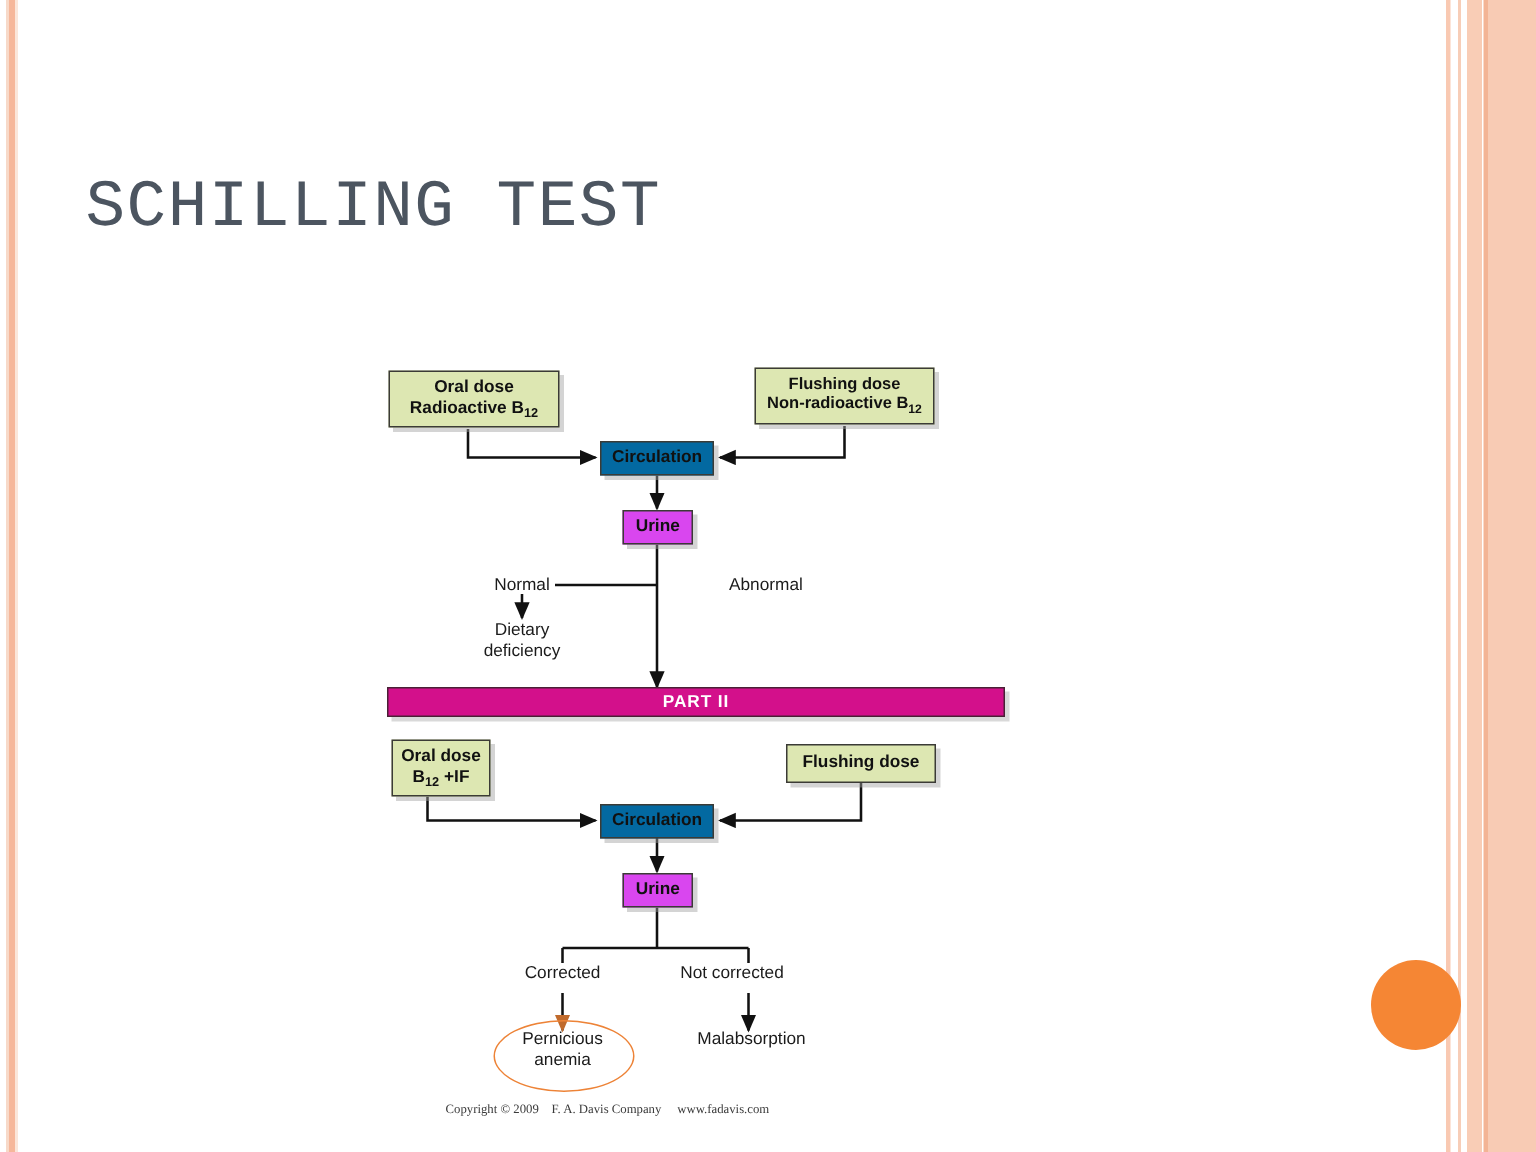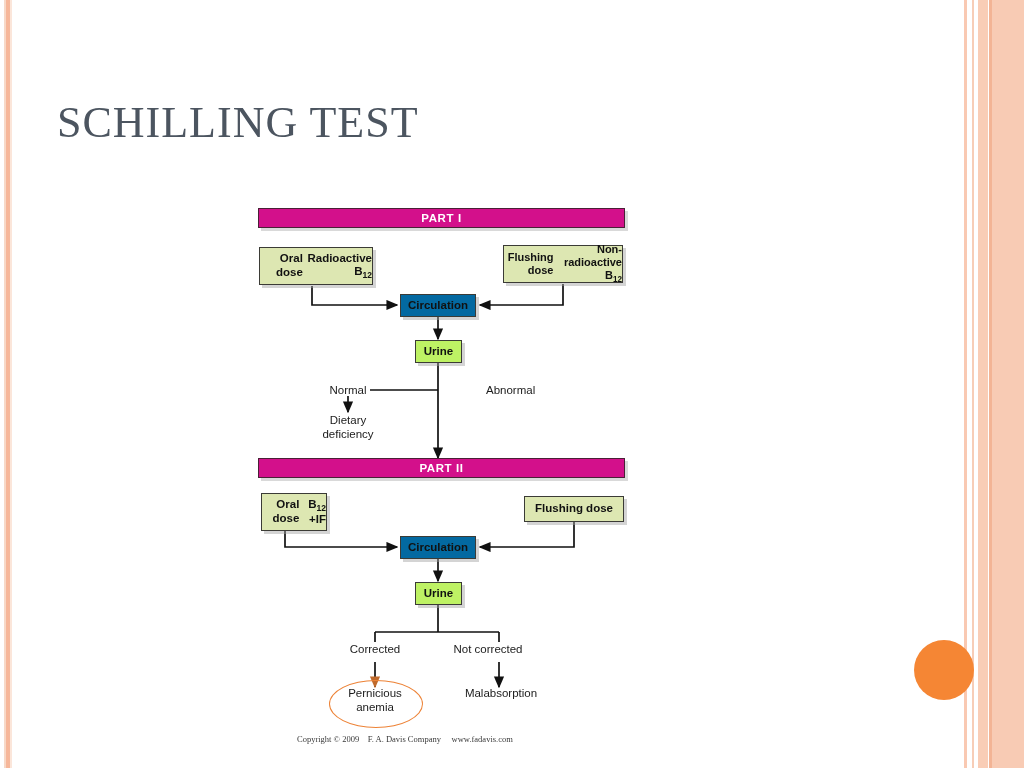--- a/index.html
+++ b/index.html
@@ -43,22 +43,22 @@
     width: 60px;
     height: 60px;
     border-radius: 50%;
     background: #f58634;
   }
 
   
   .slide-title {
     position: absolute;
     left: 57px;
-    top: 97px;
-    font-family: Liberation Serif, serif;
+    top: 114px;
+    font-family: Liberation Mono, monospace;
     font-size: 44px;
     letter-spacing: 1px;
     color: #4c5560;
     font-variant: small-caps;
     white-space: nowrap;
   }
 
   
   #diagram {
     position: absolute;
@@ -79,25 +79,25 @@
     box-sizing: border-box;
     border: 1.5px solid #3b3b36;
     text-align: right;
     font-weight: bold;
     color: #111111;
     line-height: 1.18;
     box-shadow: 3px 3px 0 rgba(160,160,160,0.45);
     display: flex;
     align-items: center;
     justify-content: center;
-    flex-direction: row;
+    flex-direction: column;
   }
   .node.green  { background: #dde7b2; }
   .node.yellow { background: #0369a1; }
-  .node.peach  { background: #bef264; }
+  .node.peach  { background: #d946ef; }
 
   .banner {
     position: absolute;
     box-sizing: border-box;
     background: #d3108b;
     border: 1.5px solid #4a2036;
     color: #ffffff;
     font-weight: bold;
     font-size: 11.5px;
     letter-spacing: 0.6px;
@@ -192,23 +192,20 @@
         <path d="M125,432 L125,442"></path>
 
         <path d="M249,432 L249,442"></path>
 
         <path d="M125,462 L125,487" marker-end="url(#ah-orange)"></path>
 
         <path d="M249,462 L249,487" marker-end="url(#ah)"></path>
       </g>
     </svg>
 
-    <div class="banner" style="left:8px; top:8px; width:367px; height:20px;">
-      <span>PART I</span>
-    </div>
 
     <div class="node green" style="left:9px; top:47px; width:114px; height:38px; font-size:11.5px;">
       <span>Oral dose</span>
       <span><span>Radioactive B</span><span class="sub">12</span></span>
     </div>
 
     <div class="node green" style="left:253px; top:45px; width:120px; height:38px; font-size:11px;">
       <span>Flushing dose</span>
       <span><span>Non-radioactive B</span><span class="sub">12</span></span>
     </div>
@@ -223,21 +220,21 @@
 
     <div class="plain-label" style="left:68px; top:184px; width:60px;">Normal</div>
 
     <div class="plain-label" style="left:195px; top:184px; width:80px; text-align:left;margin-left:41px;">Abnormal</div>
 
     <div class="plain-label wrap" style="left:58px; top:214px; width:80px;">
       <span style="white-space:pre-line;">Dietary
 deficiency</span>
     </div>
 
-    <div class="banner" style="left:8px; top:258px; width:367px; height:20px;">
+    <div class="banner" style="left:8px; top:258px; width:412px; height:20px;">
       <span>PART II</span>
     </div>
 
     <div class="node green" style="left:11px; top:293px; width:66px; height:38px; font-size:11.5px;">
       <span>Oral dose</span>
       <span><span>B</span><span class="sub">12</span><span> +IF</span></span>
     </div>
 
     <div class="node green" style="left:274px; top:296px; width:100px; height:26px; font-size:11.5px;">
       <span>Flushing dose</span>

